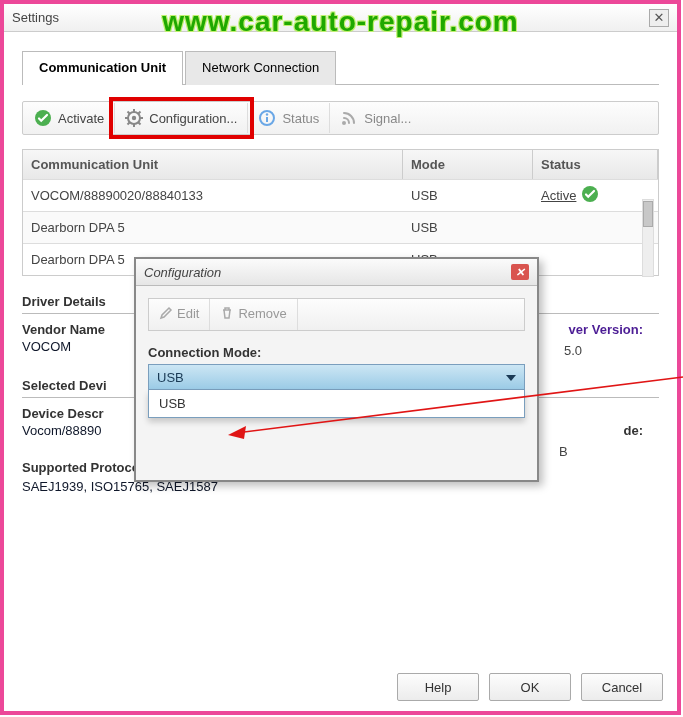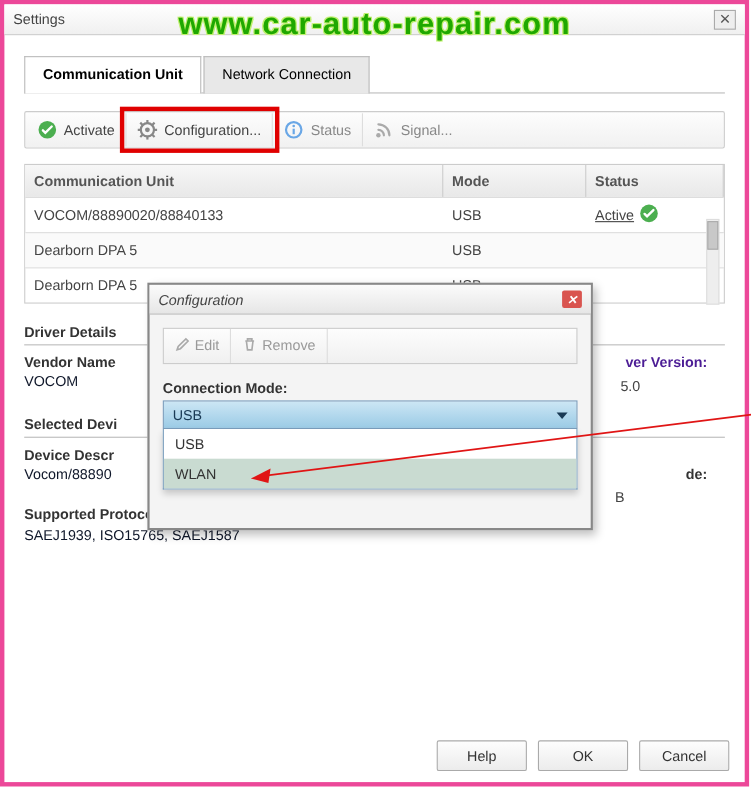--- a/index.html
+++ b/index.html
@@ -232,21 +232,20 @@
         <span>Remove</span>
       </div>
     </div>
     <div class="cm-label">Connection Mode:</div>
     <div class="combo">
       <div class="combo-display">
           <span>USB</span>
         </div>
       <div class="combo-drop">
         <div class="combo-opt">USB</div>
-        <div class="combo-opt hl">WLAN</div>
       </div>
     </div>
   </div>
 </div>
 
 <svg class="arrow" width="460" height="90">
   <line x1="455" y1="4" x2="8" y2="60" stroke="#e01515" stroke-width="1.6"></line>
   <polygon points="0,62 18,53 16,66" fill="#e01515"></polygon>
 </svg>
 

